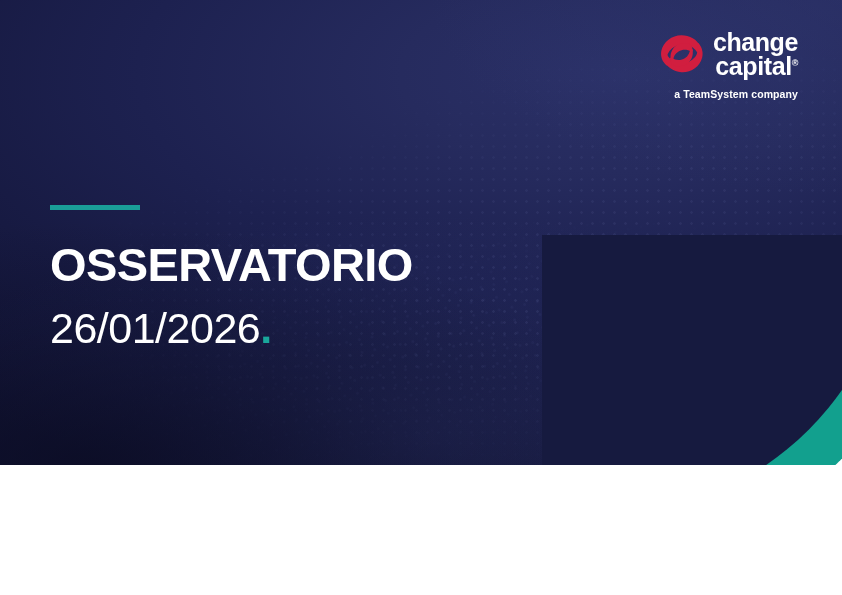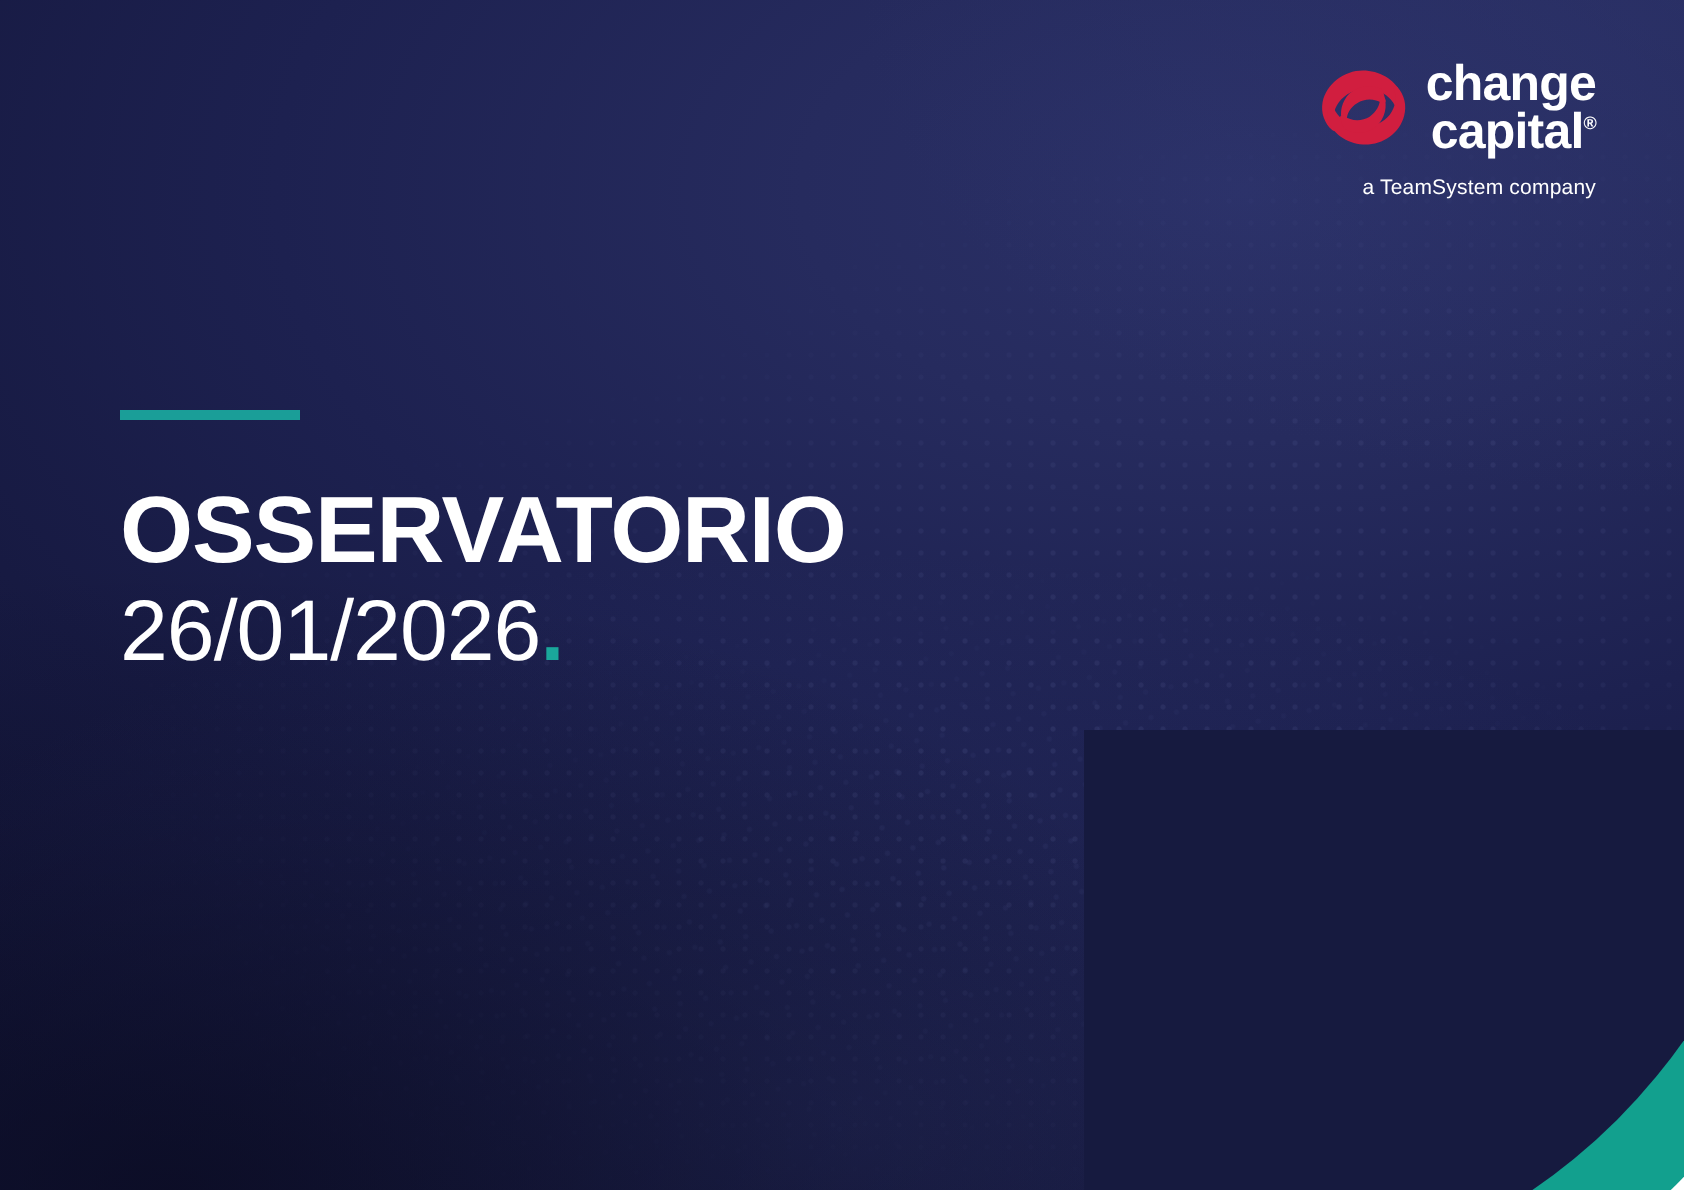--- a/index.html
+++ b/index.html
@@ -8,21 +8,21 @@
     background: #ffffff;
   }
   body {
     font-family: "Liberation Sans", sans-serif;
     -webkit-font-smoothing: antialiased;
   }
 
   .slide {
     position: relative;
     width: 842px;
-    height: 595px;
+    height: 465px;
     overflow: hidden;
     background: #000000;
   }
 
   
   .bg-base {
     position: absolute;
     inset: 0;
     background:
       radial-gradient(120% 95% at 74% 16%, #2b3168 0%, #262b5e 22%, #1d2150 48%, #171a42 70%, #121435 100%),
@@ -119,28 +119,28 @@
   .logo-reg {
     font-size: 9px;
     font-weight: 700;
     vertical-align: super;
     line-height: 1;
   }
   .logo-tag {
     margin-top: 9px;
     color: #ffffff;
     font-size: 10.5px;
-    font-weight: 400;
+    font-weight: 700;
     letter-spacing: 0.1px;
   }
 
   
   .title-block {
     position: absolute;
-    left: 60px;
+    left: 50px;
     top: 205px;
   }
   .accent-rule {
     width: 90px;
     height: 5px;
     background: #1a9e98;
     margin-bottom: 26px;
   }
   .headline {
     color: #ffffff;
@@ -148,20 +148,21 @@
     font-weight: 700;
     letter-spacing: -0.6px;
     line-height: 1.22;
     margin: 0;
   }
   .headline-line {
     display: block;
     white-space: nowrap;
   }
   .date-line {
+    margin-top: 12px;
     color: #ffffff;
     font-size: 43px;
     font-weight: 300;
     letter-spacing: -0.5px;
     line-height: 1.1;
     white-space: nowrap;
   }
   .date-dot {
     color: #1aa79b;
     font-weight: 700;

